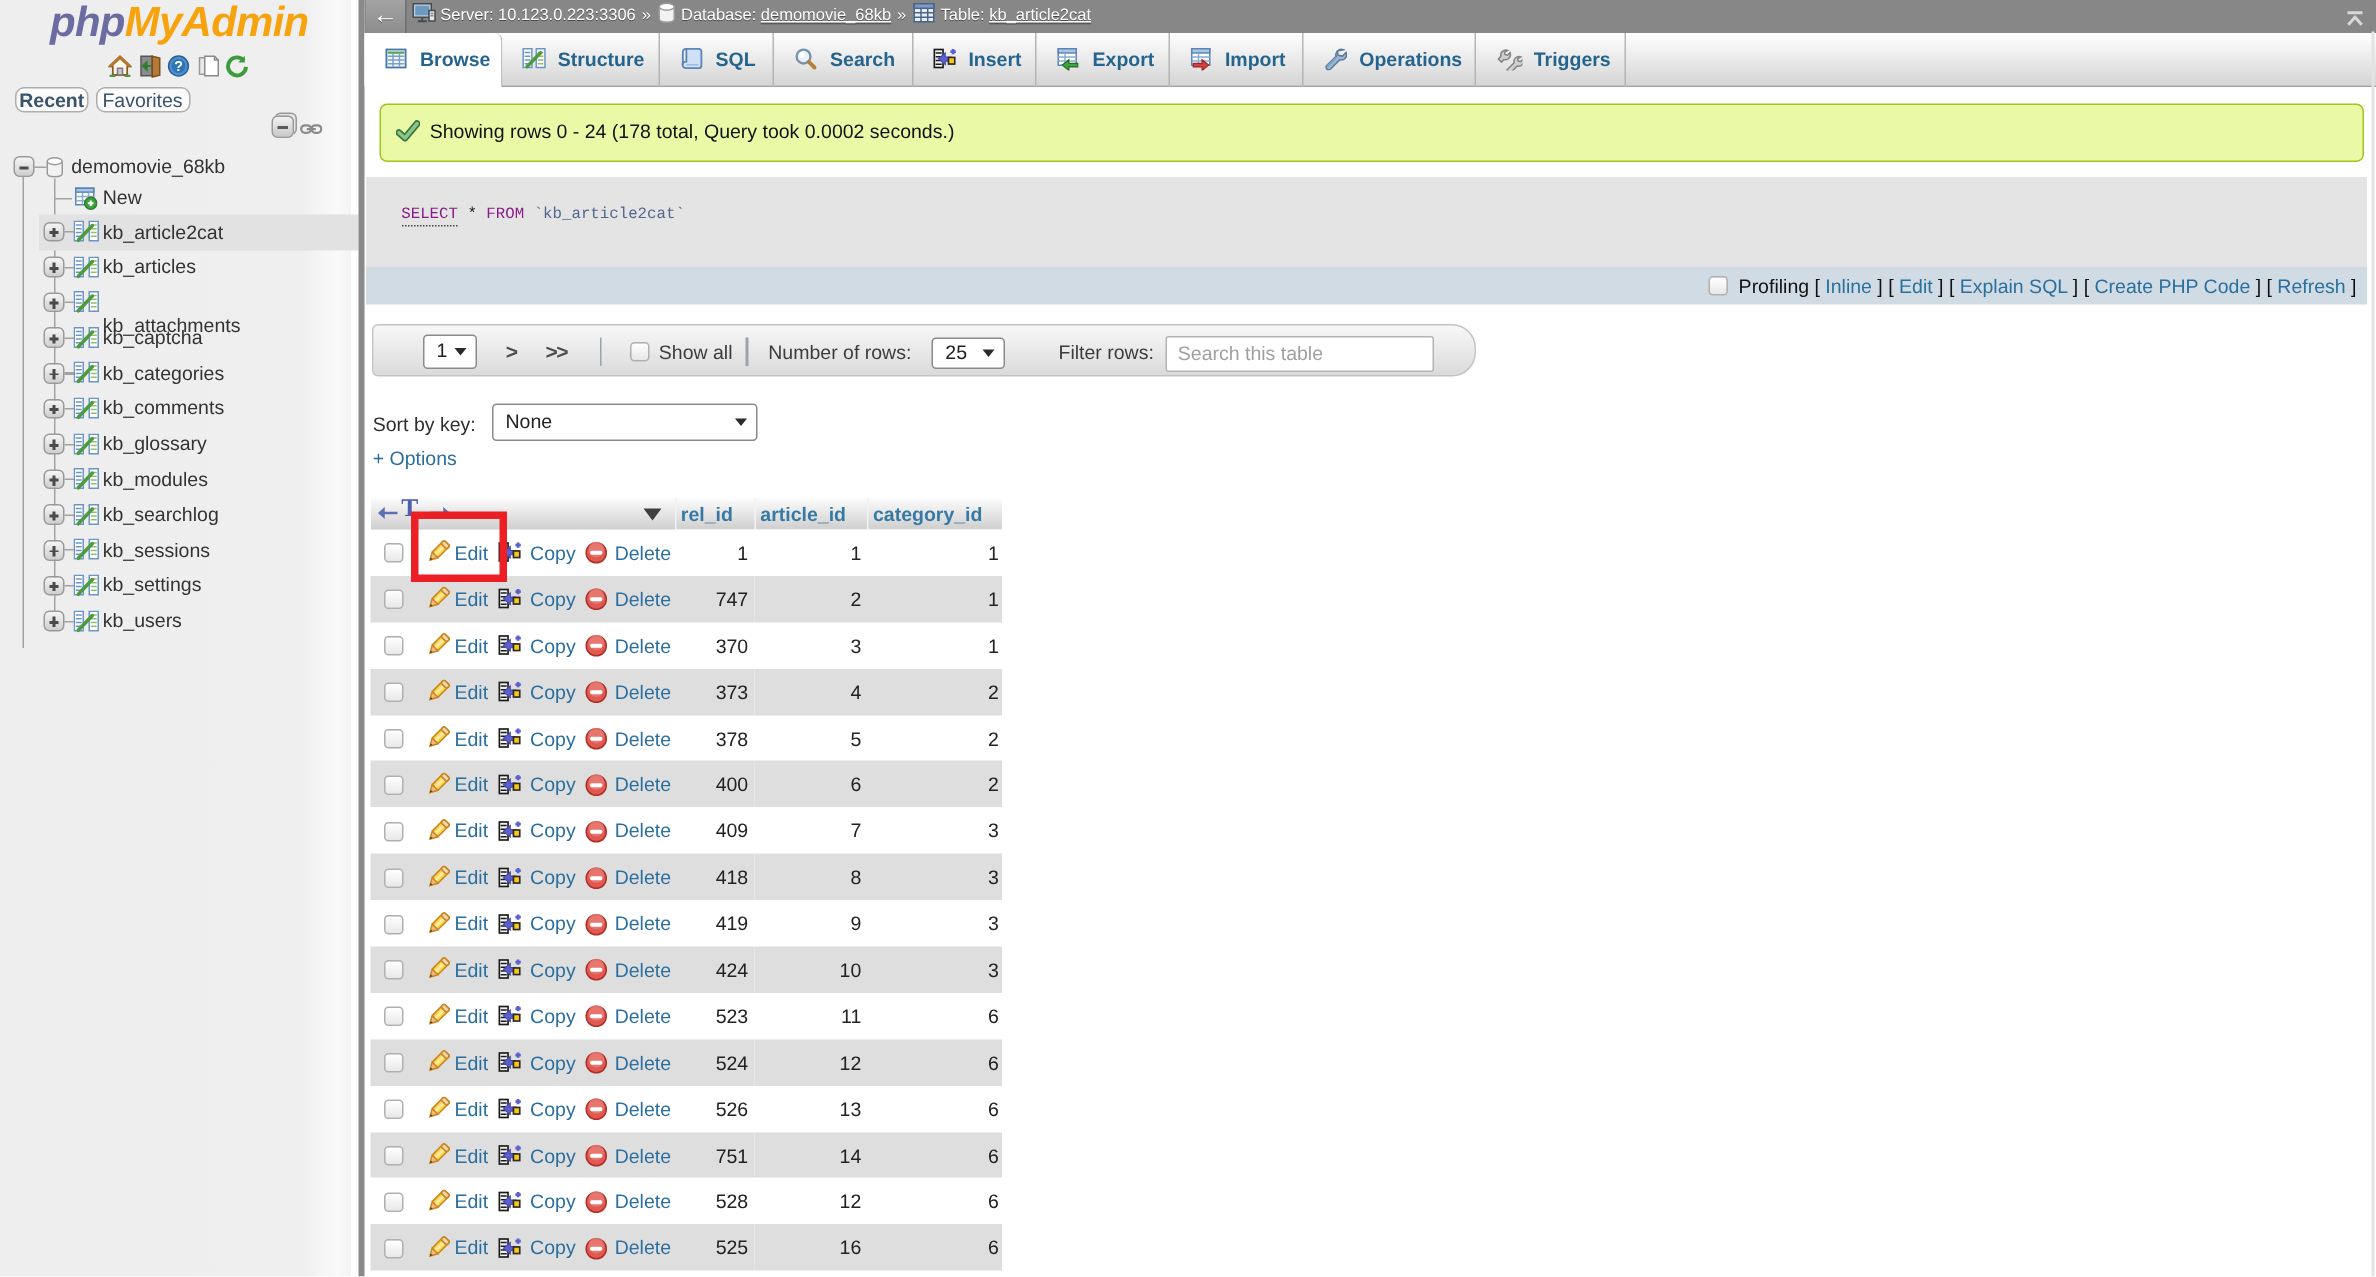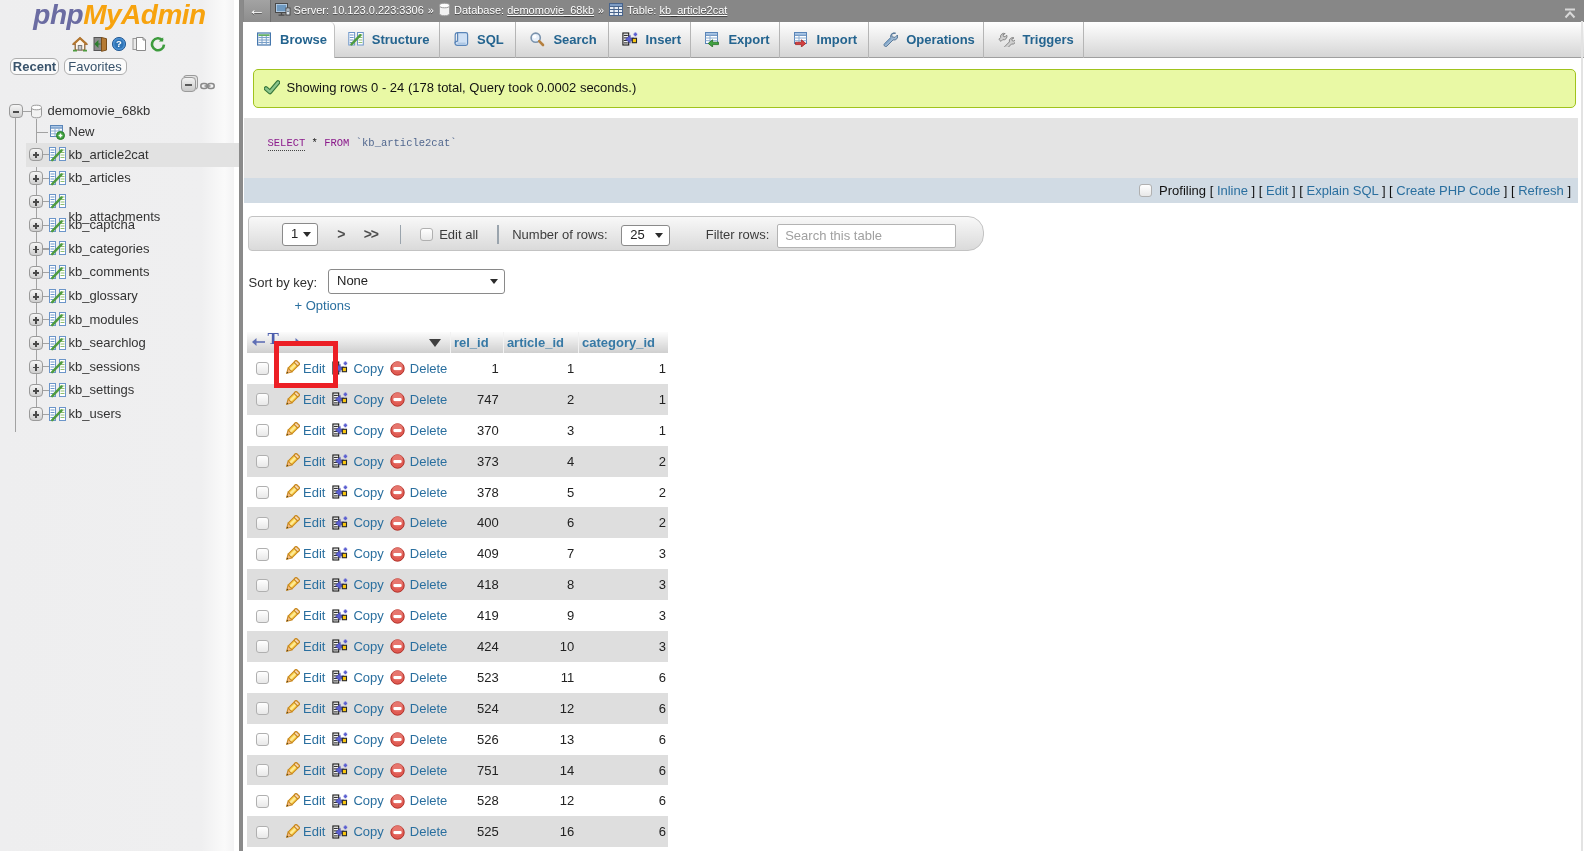--- a/index.html
+++ b/index.html
@@ -67,21 +67,21 @@
   background:linear-gradient(#f8f8f8,#dadada); border:1px solid #c3c3c3;
   border-radius:4px 16px 16px 4px; }
 .sel { position:absolute; background:#fff; border:1px solid #8a8a8a; border-radius:3px;
   font-size:13px; color:#222; }
 .caret { position:absolute; right:6px; top:50%; margin-top:-2.5px; width:0; height:0;
   border-left:4px solid transparent; border-right:4px solid transparent; border-top:5.5px solid #2b2b2b; }
 .pbt { position:absolute; font-size:13px; color:#3c3c3c; top:0; line-height:35.7px; }
 .vbar { position:absolute; top:8px; width:1.5px; height:19px; background:#9aa4ad; }
 
 #sortlbl { position:absolute; left:248.5px; top:275px; font-size:13px; color:#2e2e2e; }
-#optlink { position:absolute; left:248.5px; top:298px; font-size:13px; color:#2a6f9f;margin-left:46px; }
+#optlink { position:absolute; left:248.5px; top:298px; font-size:13px; color:#2a6f9f; }
 
 
 #grid { position:absolute; left:247px; top:331.5px; width:421.1px; }
 #grid table { border-collapse:collapse; width:421.1px; table-layout:fixed; }
 #grid th { height:21.5px; background:linear-gradient(#fcfcfc,#cfcfcf);
   font-size:13px; font-weight:bold; color:#3779a5; text-align:left; padding:0 0 0 3px;
   border-right:1px solid #f2f2f2; }
 #grid td { height:30.9px; font-size:13px; padding:0; white-space:nowrap; overflow:visible; }
 #grid tr.ev td { background:#dedede; }
 #grid td.num { text-align:right; color:#222; }
@@ -344,21 +344,21 @@
 <div id="sqlbox">
     <div id="sqltxt"><span class="kw und">SELECT</span> * <span class="kw">FROM</span> <span class="idq">`kb_article2cat`</span></div>
   </div>
 <div id="profrow"><span class="cb"></span>&nbsp; Profiling [ <span class="lk">Inline</span> ] [ <span class="lk">Edit</span> ] [ <span class="lk">Explain SQL</span> ] [ <span class="lk">Create PHP Code</span> ] [ <span class="lk">Refresh</span> ]</div>
 <div id="pagebar">
 <div class="sel" style="left:32.8px;top:6.6px;width:36.4px;height:22.5px;line-height:20.5px;padding-left:8px">1<span class="caret"></span></div>
 <div class="pbt" style="left:88px;font-weight:bold;font-size:14px;color:#4d4d4d">&gt;</div>
 <div class="pbt" style="left:114.5px;font-weight:bold;font-size:14px;color:#4d4d4d;letter-spacing:-1px">&gt;&gt;</div>
 <div class="vbar" style="left:150.5px"></div>
 <div class="cb abs" style="left:171px;top:11.5px"></div>
-<div class="pbt" style="left:190px">Edit all</div>
+<div class="pbt" style="left:190px">Show all</div>
 <div class="vbar" style="left:248px"></div>
 <div class="pbt" style="left:263px">Number of rows:</div>
 <div class="sel" style="left:372px;top:8.6px;width:48.8px;height:20.7px;line-height:18.7px;padding-left:8px">25<span class="caret"></span></div>
 <div class="pbt" style="left:456.5px">Filter rows:</div>
 <div class="sel" style="left:528px;top:7.5px;width:178.4px;height:23.6px;line-height:21.6px;padding-left:7px;color:#a0a0a0;border-color:#b3b3b3;border-radius:2px">Search this table</div>
 </div>
 <div id="sortlbl">Sort by key:</div>
 <div class="sel" style="left:328px;top:269.2px;width:177px;height:24.4px;line-height:22.4px;padding-left:8px">None<span class="caret"></span></div>
 <div id="optlink">+ Options</div>
 <div id="grid">

